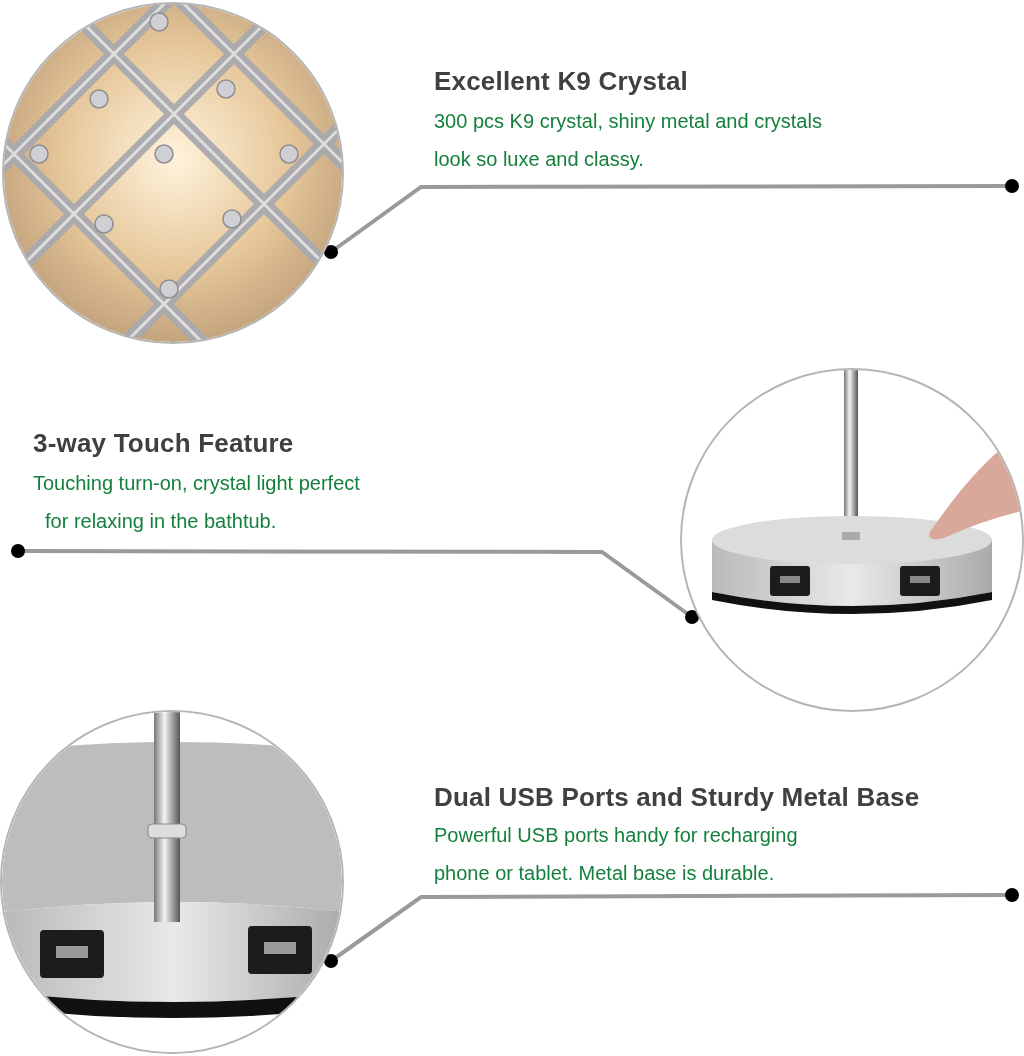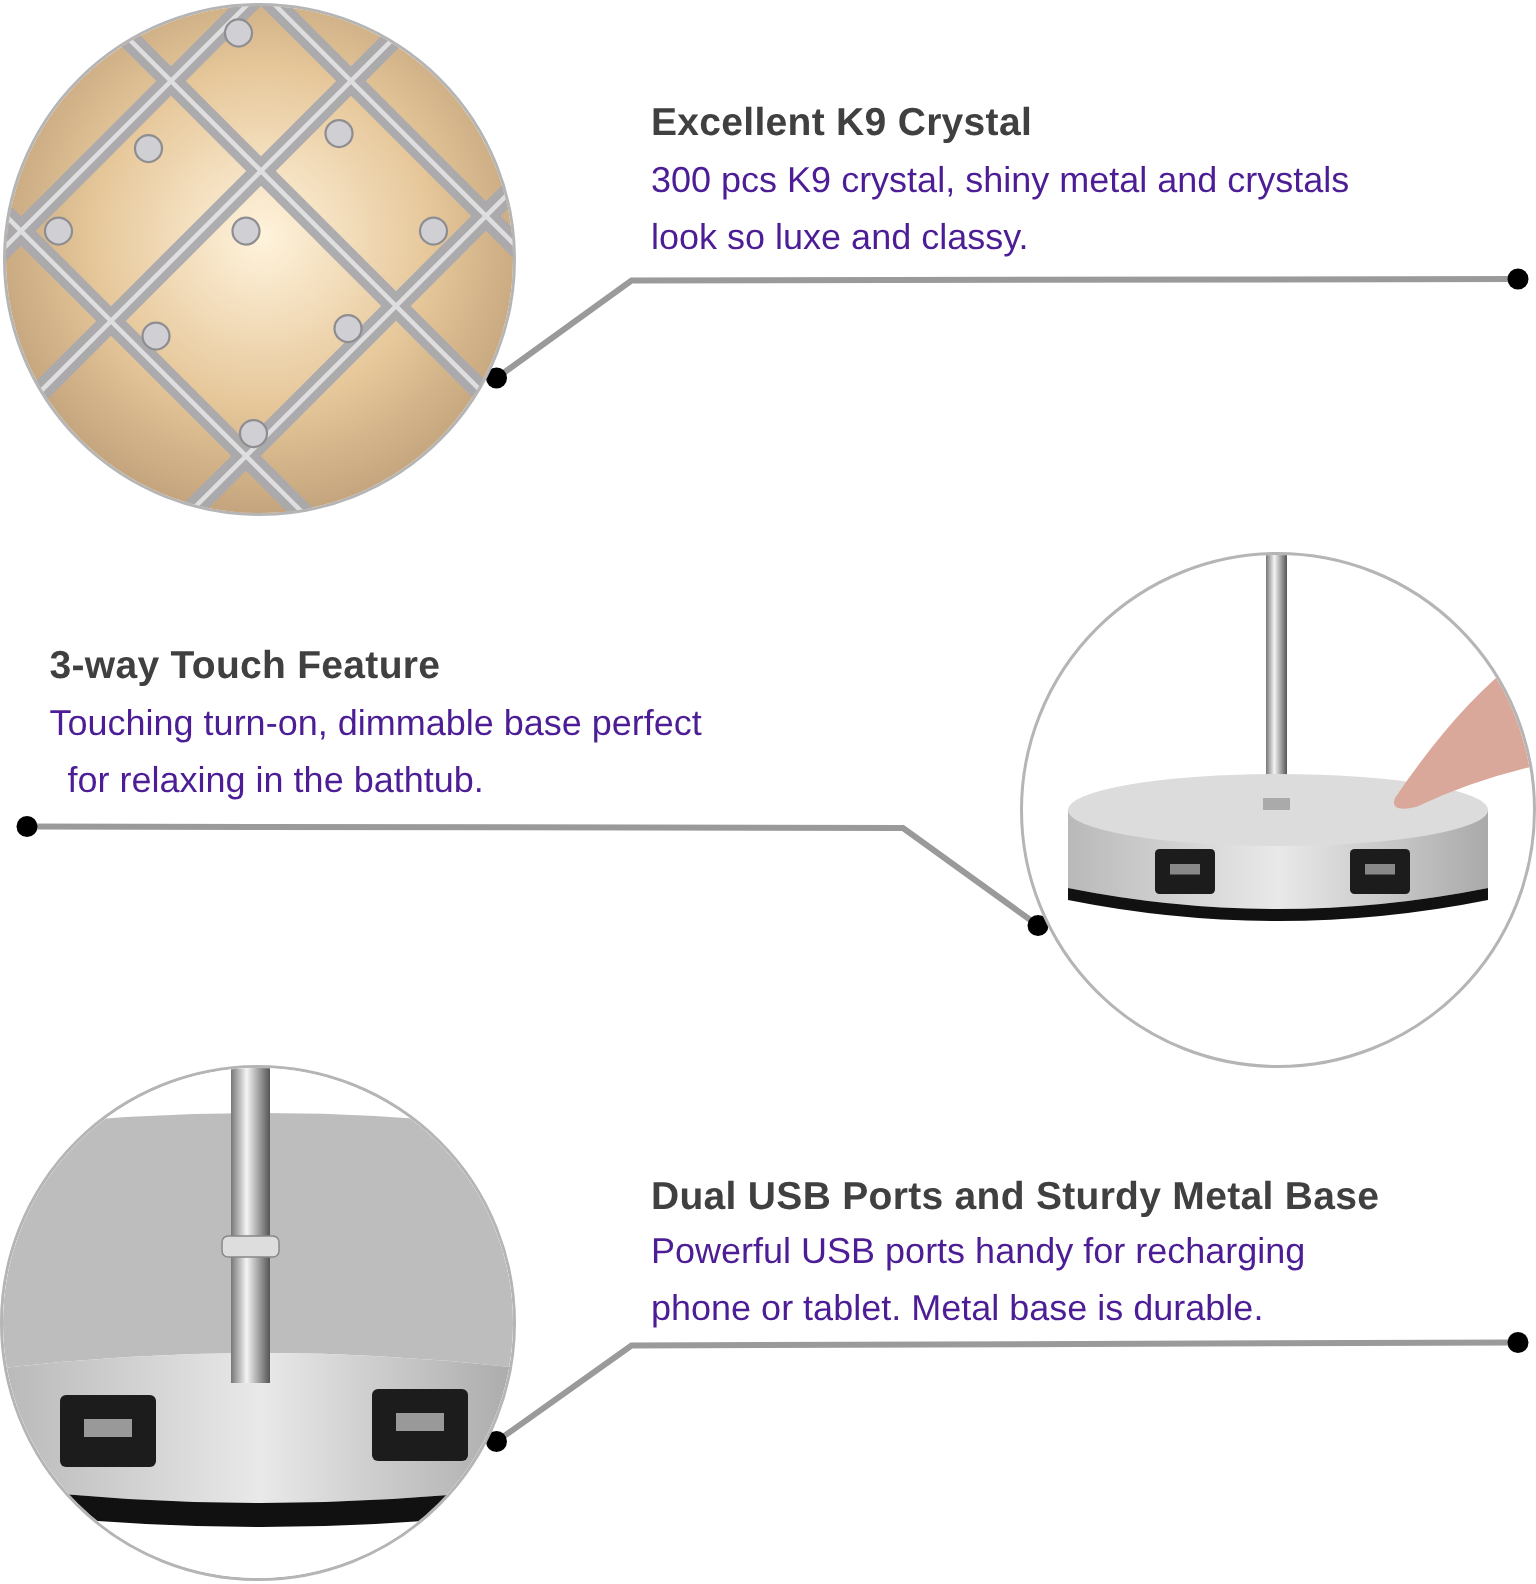--- a/index.html
+++ b/index.html
@@ -1,19 +1,19 @@
 <!DOCTYPE html>
 <html><head>
 <meta charset="utf-8">
 <style>
   html, body { margin:0; padding:0; background:#ffffff; }
   body { width:1024px; height:1056px; position:relative; overflow:hidden; font-family:"Liberation Sans", sans-serif; }
   .abs { position:absolute; }
   .title { font-weight:bold; font-size:26px; color:#404040; letter-spacing:0.2px; white-space:nowrap; }
-  .desc { font-size:24px; color:#4c1d95; line-height:38px; white-space:nowrap; }
+  .desc { font-size:20px; color:#15803d; line-height:38px; white-space:nowrap; }
   .circle { position:absolute; border-radius:50%; overflow:hidden; border:2px solid #b5b5b5; box-sizing:border-box; background:#fff; }
   svg { display:block; }
 </style>
 </head>
 <body>
 
 <svg class="abs" style="left:0;top:0" width="1024" height="1056">
   <g stroke="#9a9a9a" stroke-width="4" fill="none">
     <polyline points="331,252 421,187 1012,186"></polyline>
     <polyline points="18,551 602,552 692,617"></polyline>
@@ -68,21 +68,21 @@
         <circle cx="165" cy="285" r="9"></circle>
         <circle cx="155" cy="18" r="9"></circle>
     </g>
   </svg>
 </div>
 <div class="abs title" style="left:434px;top:66px;">Excellent K9 Crystal</div>
 <div class="abs desc" style="left:434px;top:102px;">300 pcs K9 crystal, shiny metal and crystals</div>
 <div class="abs desc" style="left:434px;top:140px;">look so luxe and classy.</div>
 
 <div class="abs title" style="left:33px;top:428px;">3-way Touch Feature</div>
-<div class="abs desc" style="left:33px;top:464px;">Touching turn-on, dimmable base perfect</div>
+<div class="abs desc" style="left:33px;top:464px;">Touching turn-on, crystal light perfect</div>
 <div class="abs desc" style="left:33px;top:502px;margin-left:12px;">for relaxing in the bathtub.</div>
 <div class="circle" style="left:680px;top:368px;width:344px;height:344px;">
   <svg width="344" height="344" viewBox="0 0 344 344">
     <defs>
       <linearGradient id="pole" x1="0" x2="1">
         <stop offset="0" stop-color="#777"></stop>
           <stop offset="0.4" stop-color="#f4f4f4"></stop>
           <stop offset="1" stop-color="#555"></stop>
       </linearGradient>
       <linearGradient id="side" x1="0" x2="1">

